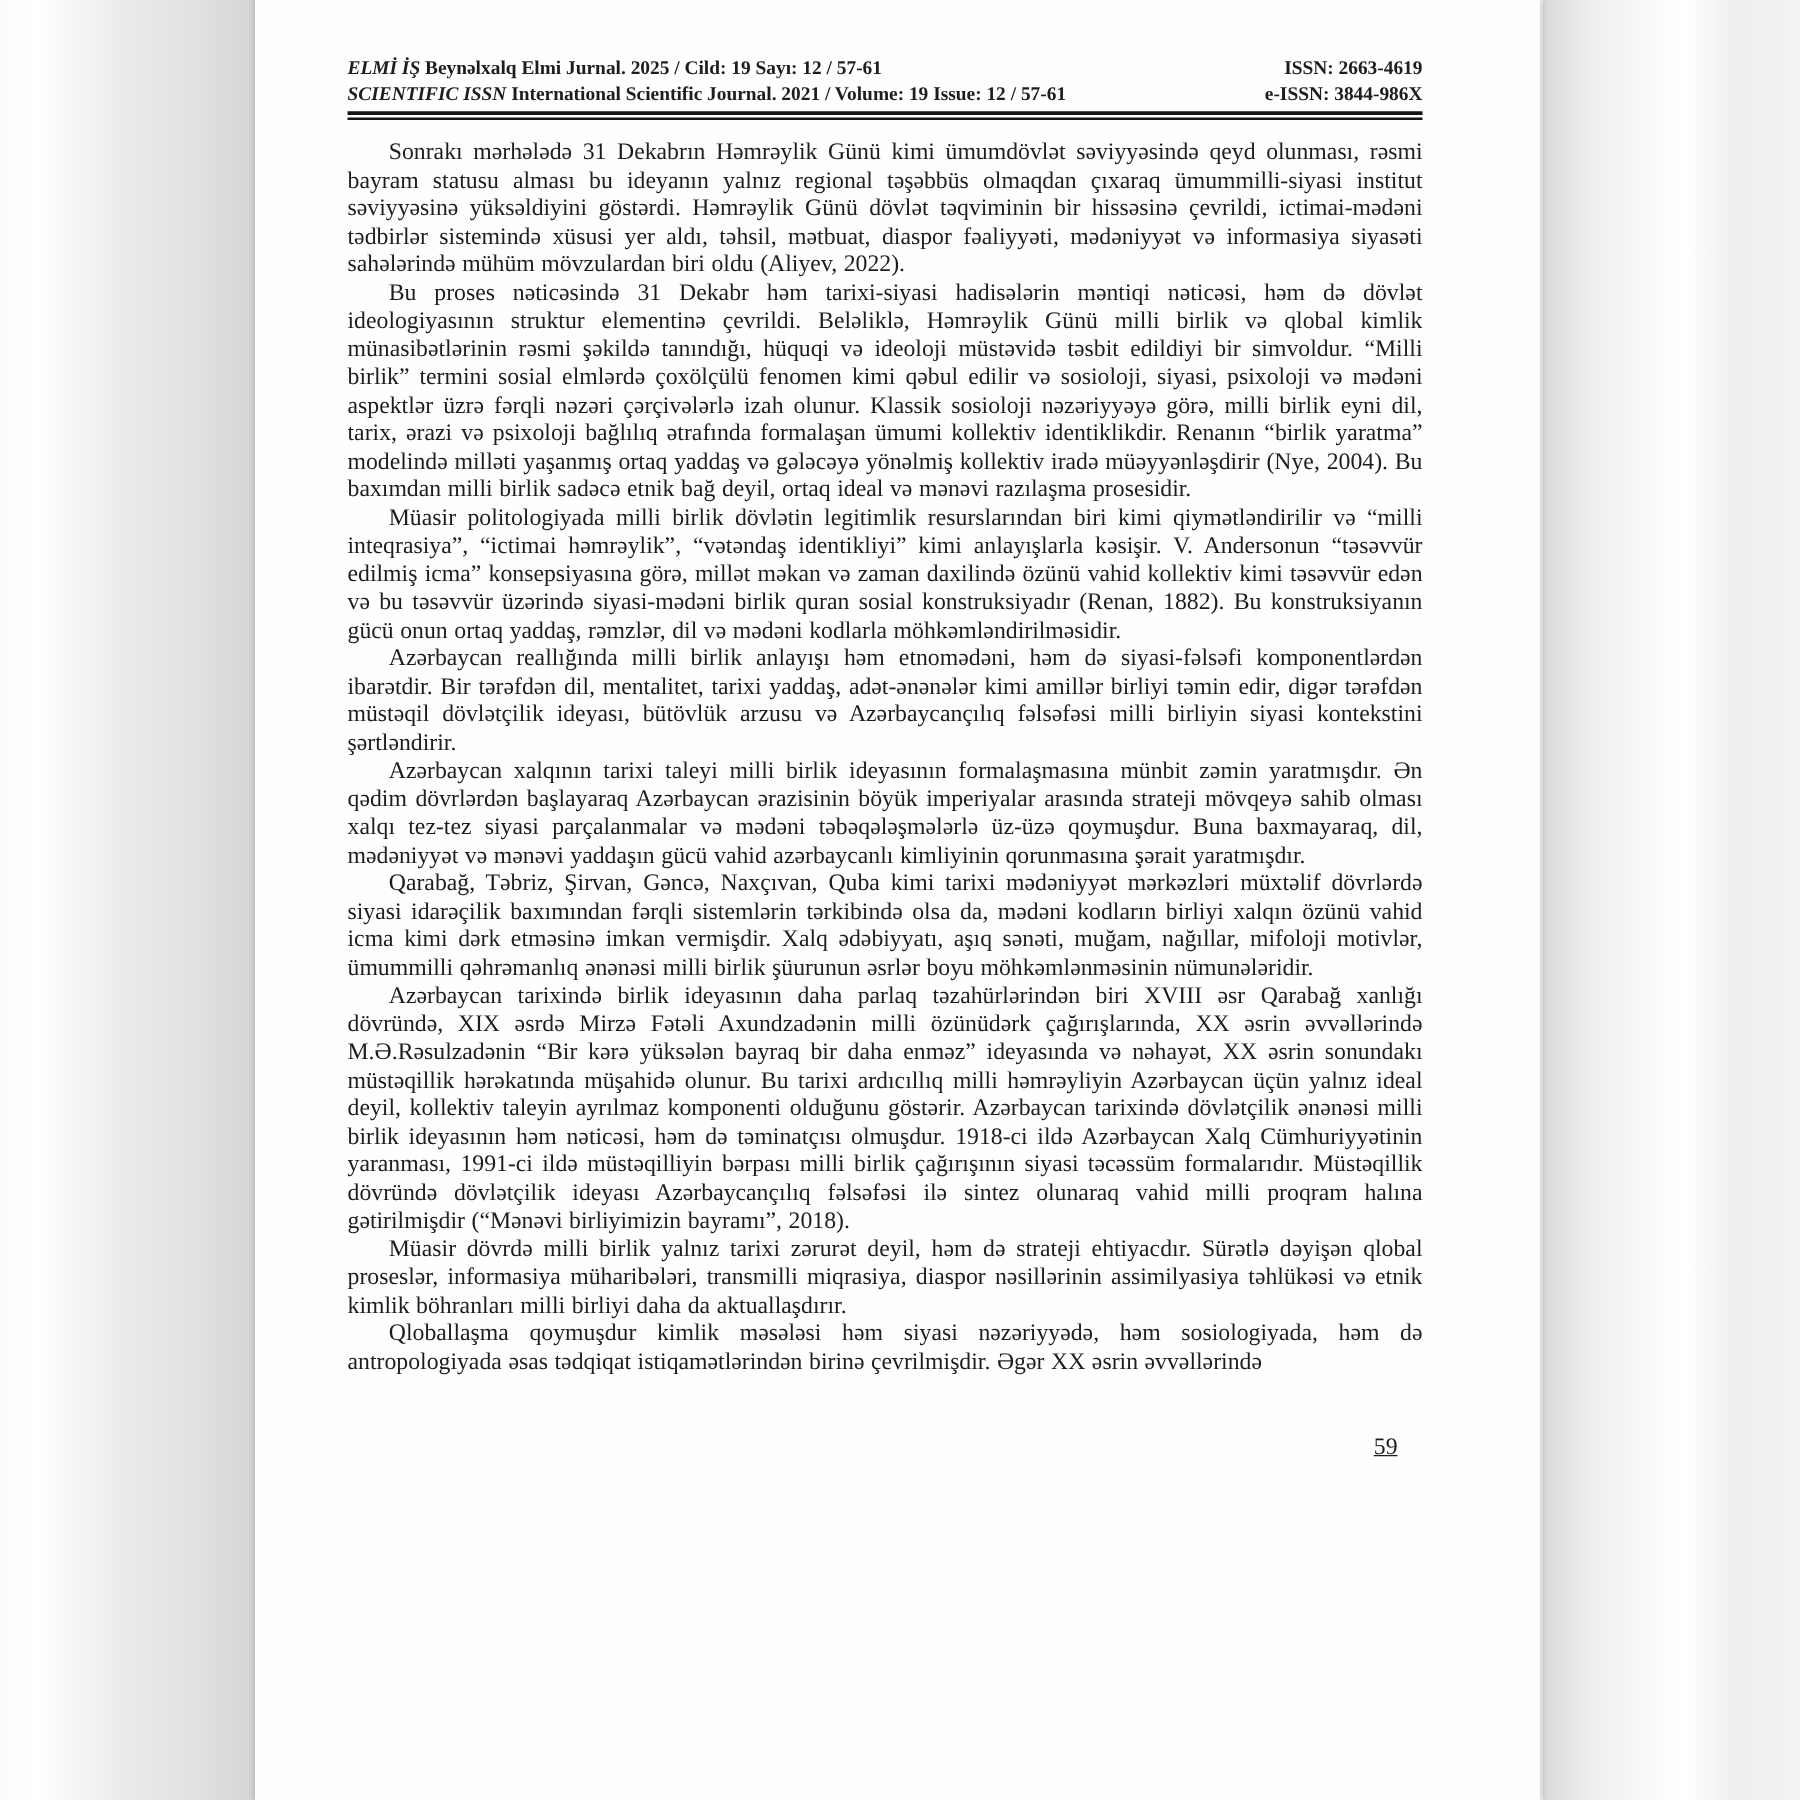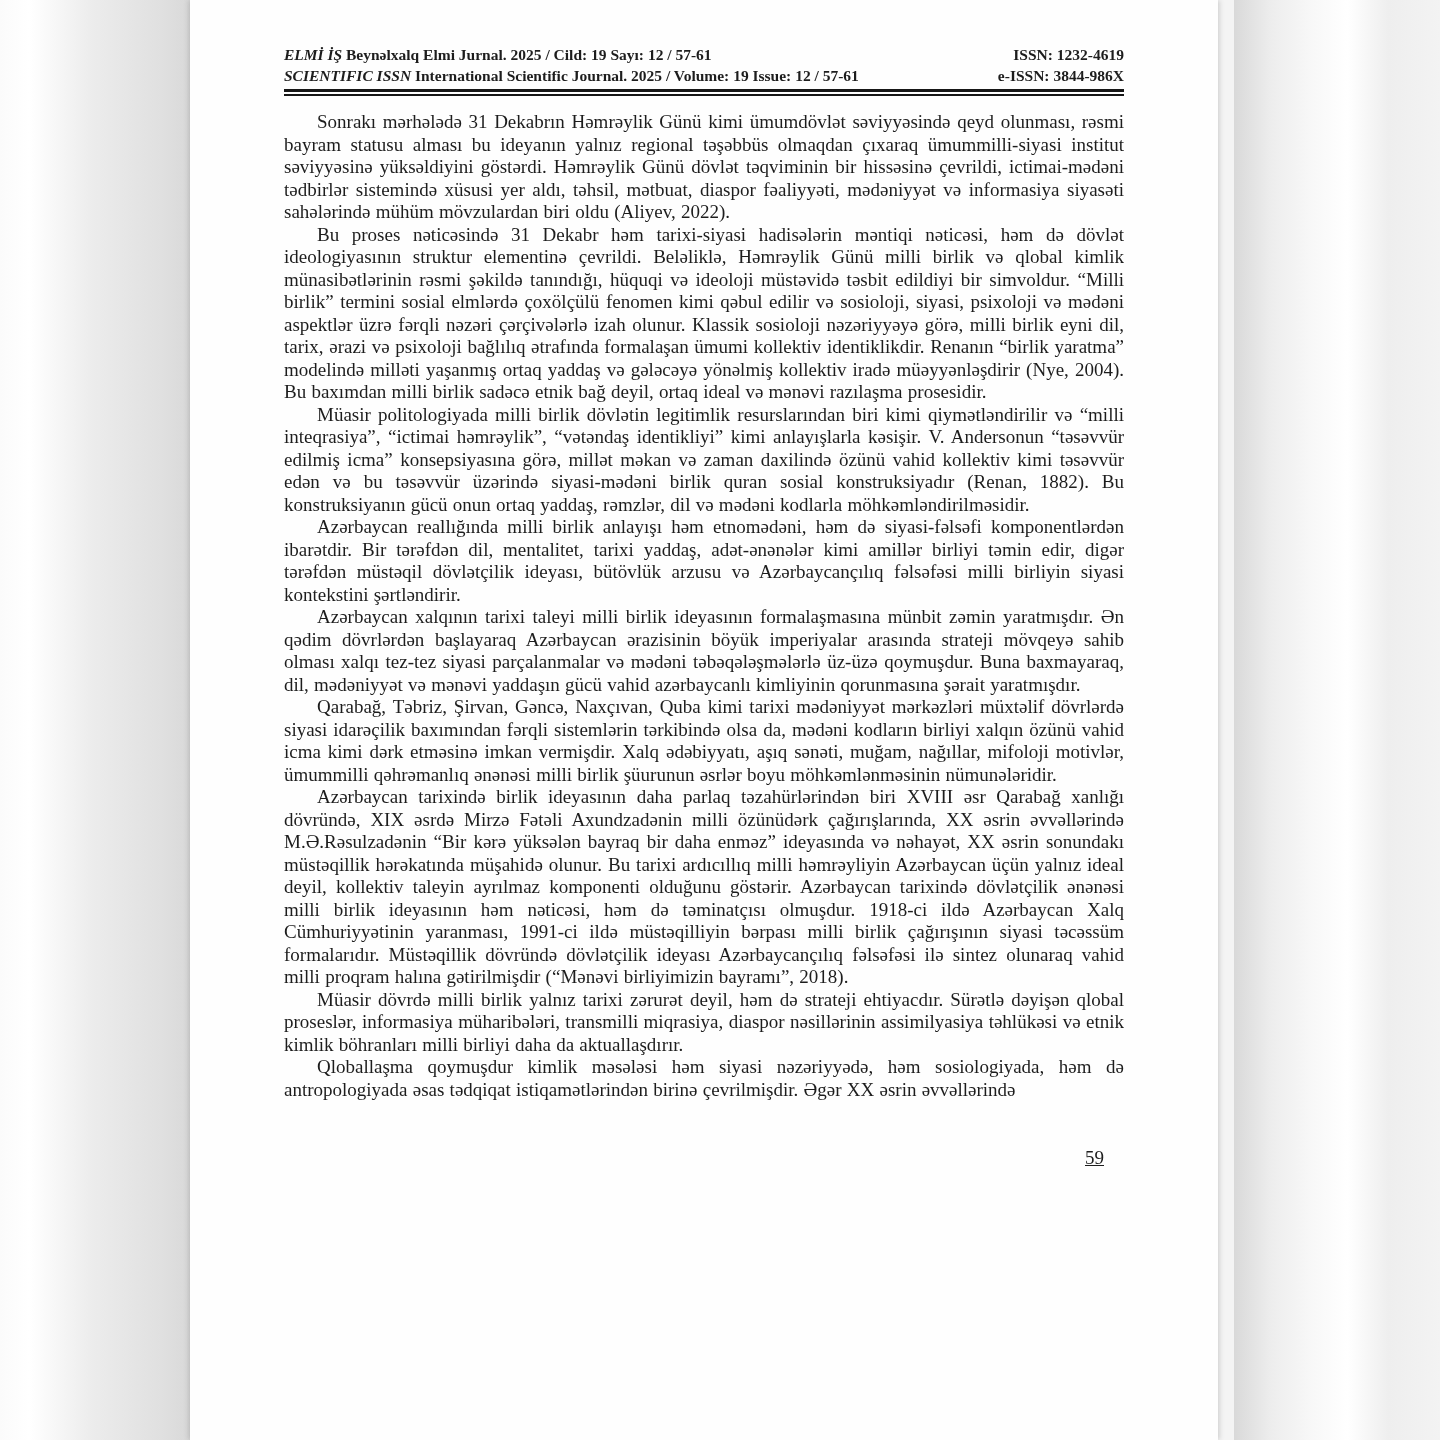--- a/index.html
+++ b/index.html
@@ -23,26 +23,26 @@
     background: linear-gradient(90deg, #fbfbfb 0%, #ffffff 14%, #ececec 45%, #e0e0e0 78%, #d6d6d6 97%, #c9c9c9 100%);
   }
   .backdrop-right {
     position: absolute;
     left: 1234px; top: 0;
     width: 206px; height: 1440px;
     background: linear-gradient(90deg, #d9d9d9 0%, #ededed 18%, #f8f8f8 38%, #ffffff 55%, #eeeeee 75%, #f3f3f3 100%);
   }
   .page {
     position: absolute;
-    left: 190px; top: 0;
+    left: 204px; top: 0;
     width: 1028px; height: 1440px;
     background: #fefefe;
     box-shadow: -2px 0 5px rgba(0,0,0,0.10), 2px 0 5px rgba(0,0,0,0.12);
     box-sizing: border-box;
-    padding: 44px 94px 0 94px;
+    padding: 44px 94px 0 74px;
     color: #1d1d1d;
   }
   .journal-header {
     display: flex;
     justify-content: space-between;
     align-items: flex-start;
     font-size: 15.5px;
     line-height: 21px;
     font-weight: bold;
     white-space: nowrap;
@@ -87,24 +87,24 @@
 
 <div class="scan-stage">
   <div class="backdrop-left"></div>
   <div class="backdrop-right"></div>
 
   <div class="page">
 
     <div class="journal-header">
       <div class="header-left">
         <div><span class="journal-name">ELMİ İŞ</span><span> Beynəlxalq Elmi Jurnal. 2025 / Cild: 19 Sayı: 12 / 57-61</span></div>
-        <div><span class="journal-name">SCIENTIFIC ISSN</span><span> International Scientific Journal. 2025 / Volume: 19 Issue: 12 / 57-61</span></div>
+        <div><span class="journal-name">SCIENTIFIC ISSN</span><span> International Scientific Journal. 2021 / Volume: 19 Issue: 12 / 57-61</span></div>
       </div>
       <div class="header-right">
-        <div>ISSN: 1232-4619</div>
+        <div>ISSN: 2663-4619</div>
         <div>e-ISSN: 3844-986X</div>
       </div>
     </div>
 
     <div class="header-rule"></div>
 
     <div class="article-body">
         <p class="para">Sonrakı mərhələdə 31 Dekabrın Həmrəylik Günü kimi ümumdövlət səviyyəsində qeyd olunması, rəsmi bayram statusu alması bu ideyanın yalnız regional təşəbbüs olmaqdan çıxaraq ümummilli-siyasi institut səviyyəsinə yüksəldiyini göstərdi. Həmrəylik Günü dövlət təqviminin bir hissəsinə çevrildi, ictimai-mədəni tədbirlər sistemində xüsusi yer aldı, təhsil, mətbuat, diaspor fəaliyyəti, mədəniyyət və informasiya siyasəti sahələrində mühüm mövzulardan biri oldu (Aliyev, 2022).</p>
         <p class="para">Bu proses nəticəsində 31 Dekabr həm tarixi-siyasi hadisələrin məntiqi nəticəsi, həm də dövlət ideologiyasının struktur elementinə çevrildi. Beləliklə, Həmrəylik Günü milli birlik və qlobal kimlik münasibətlərinin rəsmi şəkildə tanındığı, hüquqi və ideoloji müstəvidə təsbit edildiyi bir simvoldur. “Milli birlik” termini sosial elmlərdə çoxölçülü fenomen kimi qəbul edilir və sosioloji, siyasi, psixoloji və mədəni aspektlər üzrə fərqli nəzəri çərçivələrlə izah olunur. Klassik sosioloji nəzəriyyəyə görə, milli birlik eyni dil, tarix, ərazi və psixoloji bağlılıq ətrafında formalaşan ümumi kollektiv identiklikdir. Renanın “birlik yaratma” modelində milləti yaşanmış ortaq yaddaş və gələcəyə yönəlmiş kollektiv iradə müəyyənləşdirir (Nye, 2004). Bu baxımdan milli birlik sadəcə etnik bağ deyil, ortaq ideal və mənəvi razılaşma prosesidir.</p>
         <p class="para">Müasir politologiyada milli birlik dövlətin legitimlik resurslarından biri kimi qiymətləndirilir və “milli inteqrasiya”, “ictimai həmrəylik”, “vətəndaş identikliyi” kimi anlayışlarla kəsişir. V. Andersonun “təsəvvür edilmiş icma” konsepsiyasına görə, millət məkan və zaman daxilində özünü vahid kollektiv kimi təsəvvür edən və bu təsəvvür üzərində siyasi-mədəni birlik quran sosial konstruksiyadır (Renan, 1882). Bu konstruksiyanın gücü onun ortaq yaddaş, rəmzlər, dil və mədəni kodlarla möhkəmləndirilməsidir.</p>

